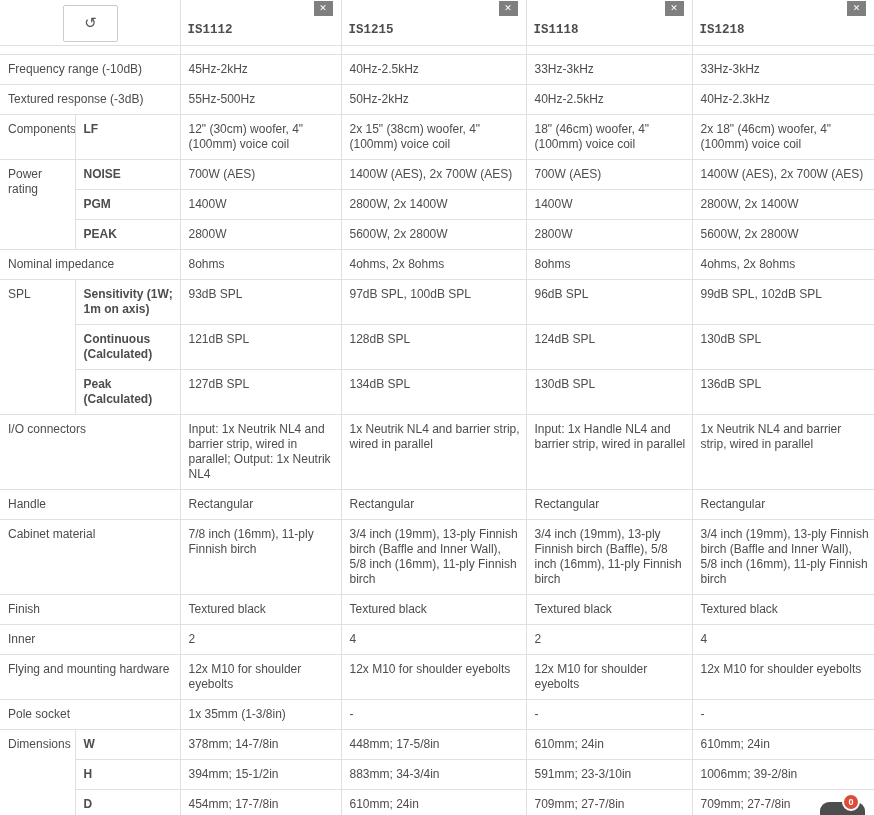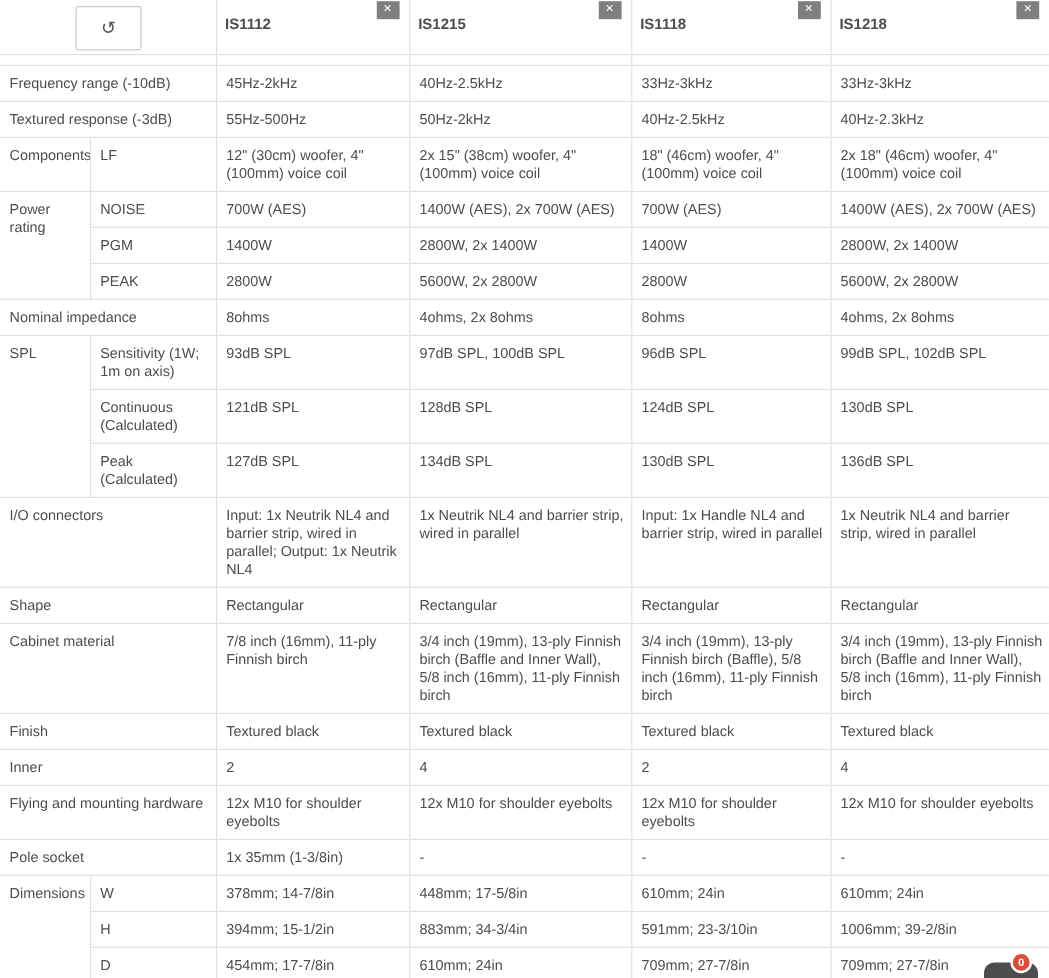--- a/index.html
+++ b/index.html
@@ -22,35 +22,36 @@
     border-top: 1px solid #e0e0e0;
     vertical-align: top;
     padding: 7px 6px 7px 8px;
     line-height: 15px;
     font-size: 12px;
     color: #4d4d4d;
     overflow: hidden;
   }
   .spec-table tr.header-row td { border-top: none; }
   .spec-table td.val { border-left: 1px solid #e0e0e0; padding-right: 5px; }
-  .spec-table td.sub { border-left: 1px solid #e0e0e0; font-weight: normal; }
+  .spec-table td.sub { border-left: 1px solid #e0e0e0; font-weight: bold; }
   .spec-table td.cat { font-weight: normal; padding-right: 2px; }
 
   
   .spec-table td.head-cell {
     position: relative;
     height: 45px;
     padding: 0;
   }
   .product-name {
     position: absolute;
-    left: 7px; bottom: 17px;
+    left: 7px; bottom: 7px;
     font-weight: bold;
     color: #4d4d4d;
     font-size: 12.5px;
+    font-family: Liberation Mono, monospace;
   }
   .close-btn {
     position: absolute;
     top: 1px; right: 8px;
     width: 19px; height: 15px;
     background: #7f7f7f;
     color: #ffffff;
     border: none;
     font-size: 9px;
     font-weight: bold;
@@ -218,21 +219,21 @@
           <td class="val">136dB SPL</td>
         </tr>
         <tr>
           <td class="cat" colspan="2">I/O connectors</td>
           <td class="val">Input: 1x Neutrik NL4 and barrier strip, wired in parallel; Output: 1x Neutrik NL4</td>
           <td class="val">1x Neutrik NL4 and barrier strip, wired in parallel</td>
           <td class="val">Input: 1x Handle NL4 and barrier strip, wired in parallel</td>
           <td class="val">1x Neutrik NL4 and barrier strip, wired in parallel</td>
         </tr>
         <tr>
-          <td class="cat" colspan="2">Shape</td>
+          <td class="cat" colspan="2">Handle</td>
           <td class="val">Rectangular</td>
           <td class="val">Rectangular</td>
           <td class="val">Rectangular</td>
           <td class="val">Rectangular</td>
         </tr>
         <tr>
           <td class="cat" colspan="2">Cabinet material</td>
           <td class="val">7/8 inch (16mm), 11-ply Finnish birch</td>
           <td class="val">3/4 inch (19mm), 13-ply Finnish birch (Baffle and Inner Wall), 5/8 inch (16mm), 11-ply Finnish birch</td>
           <td class="val">3/4 inch (19mm), 13-ply Finnish birch (Baffle), 5/8 inch (16mm), 11-ply Finnish birch</td>

